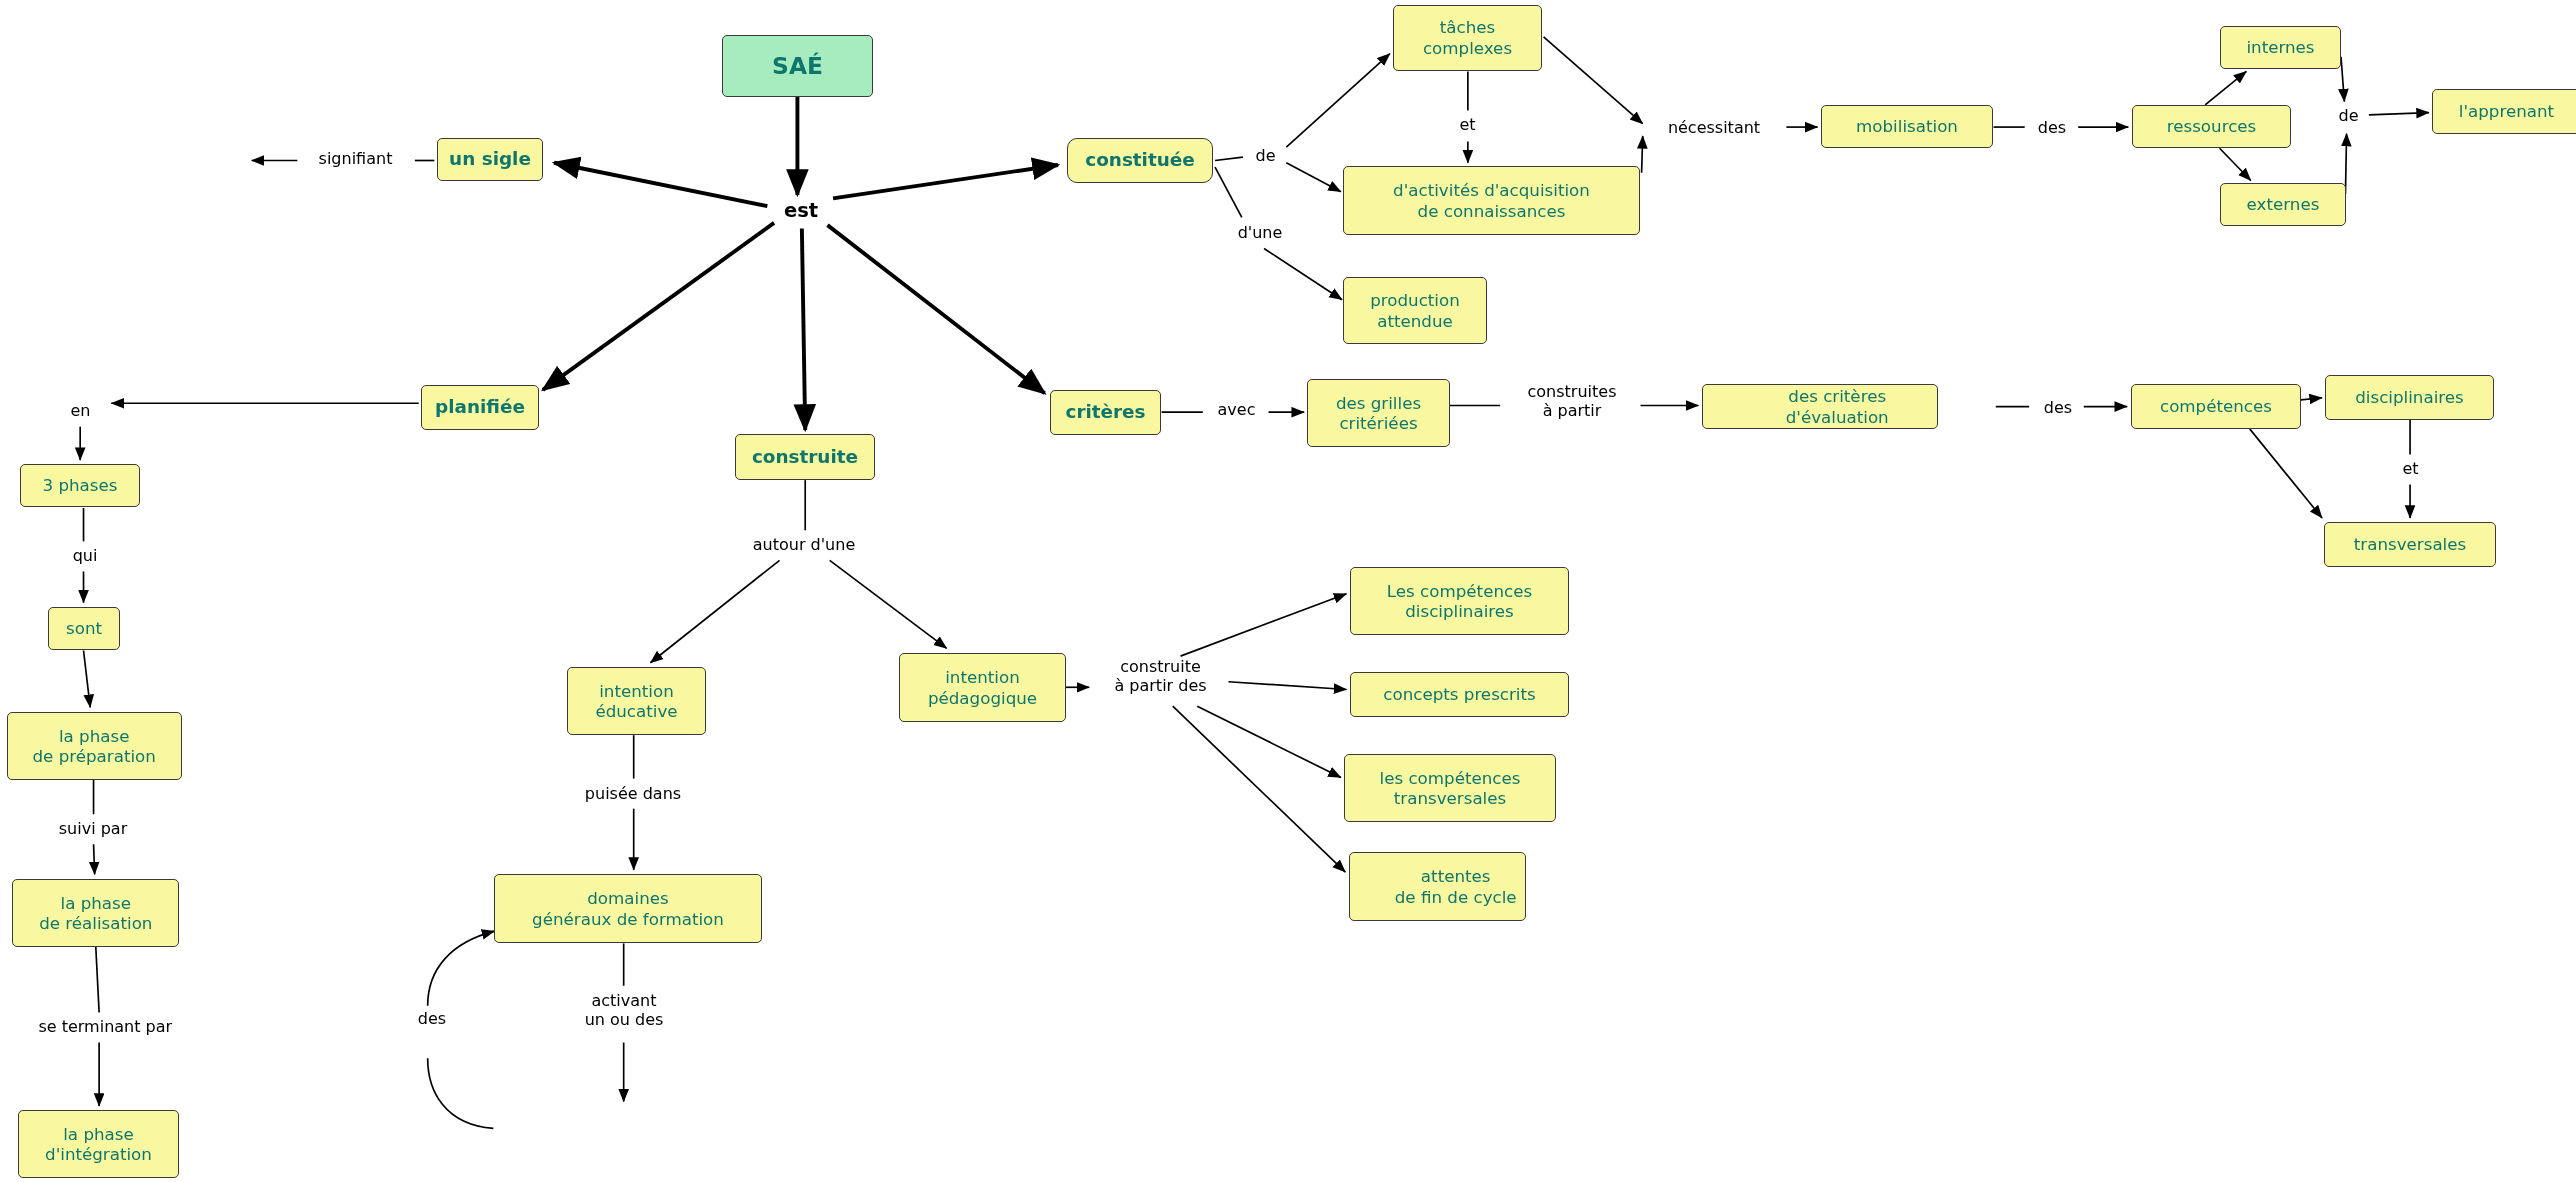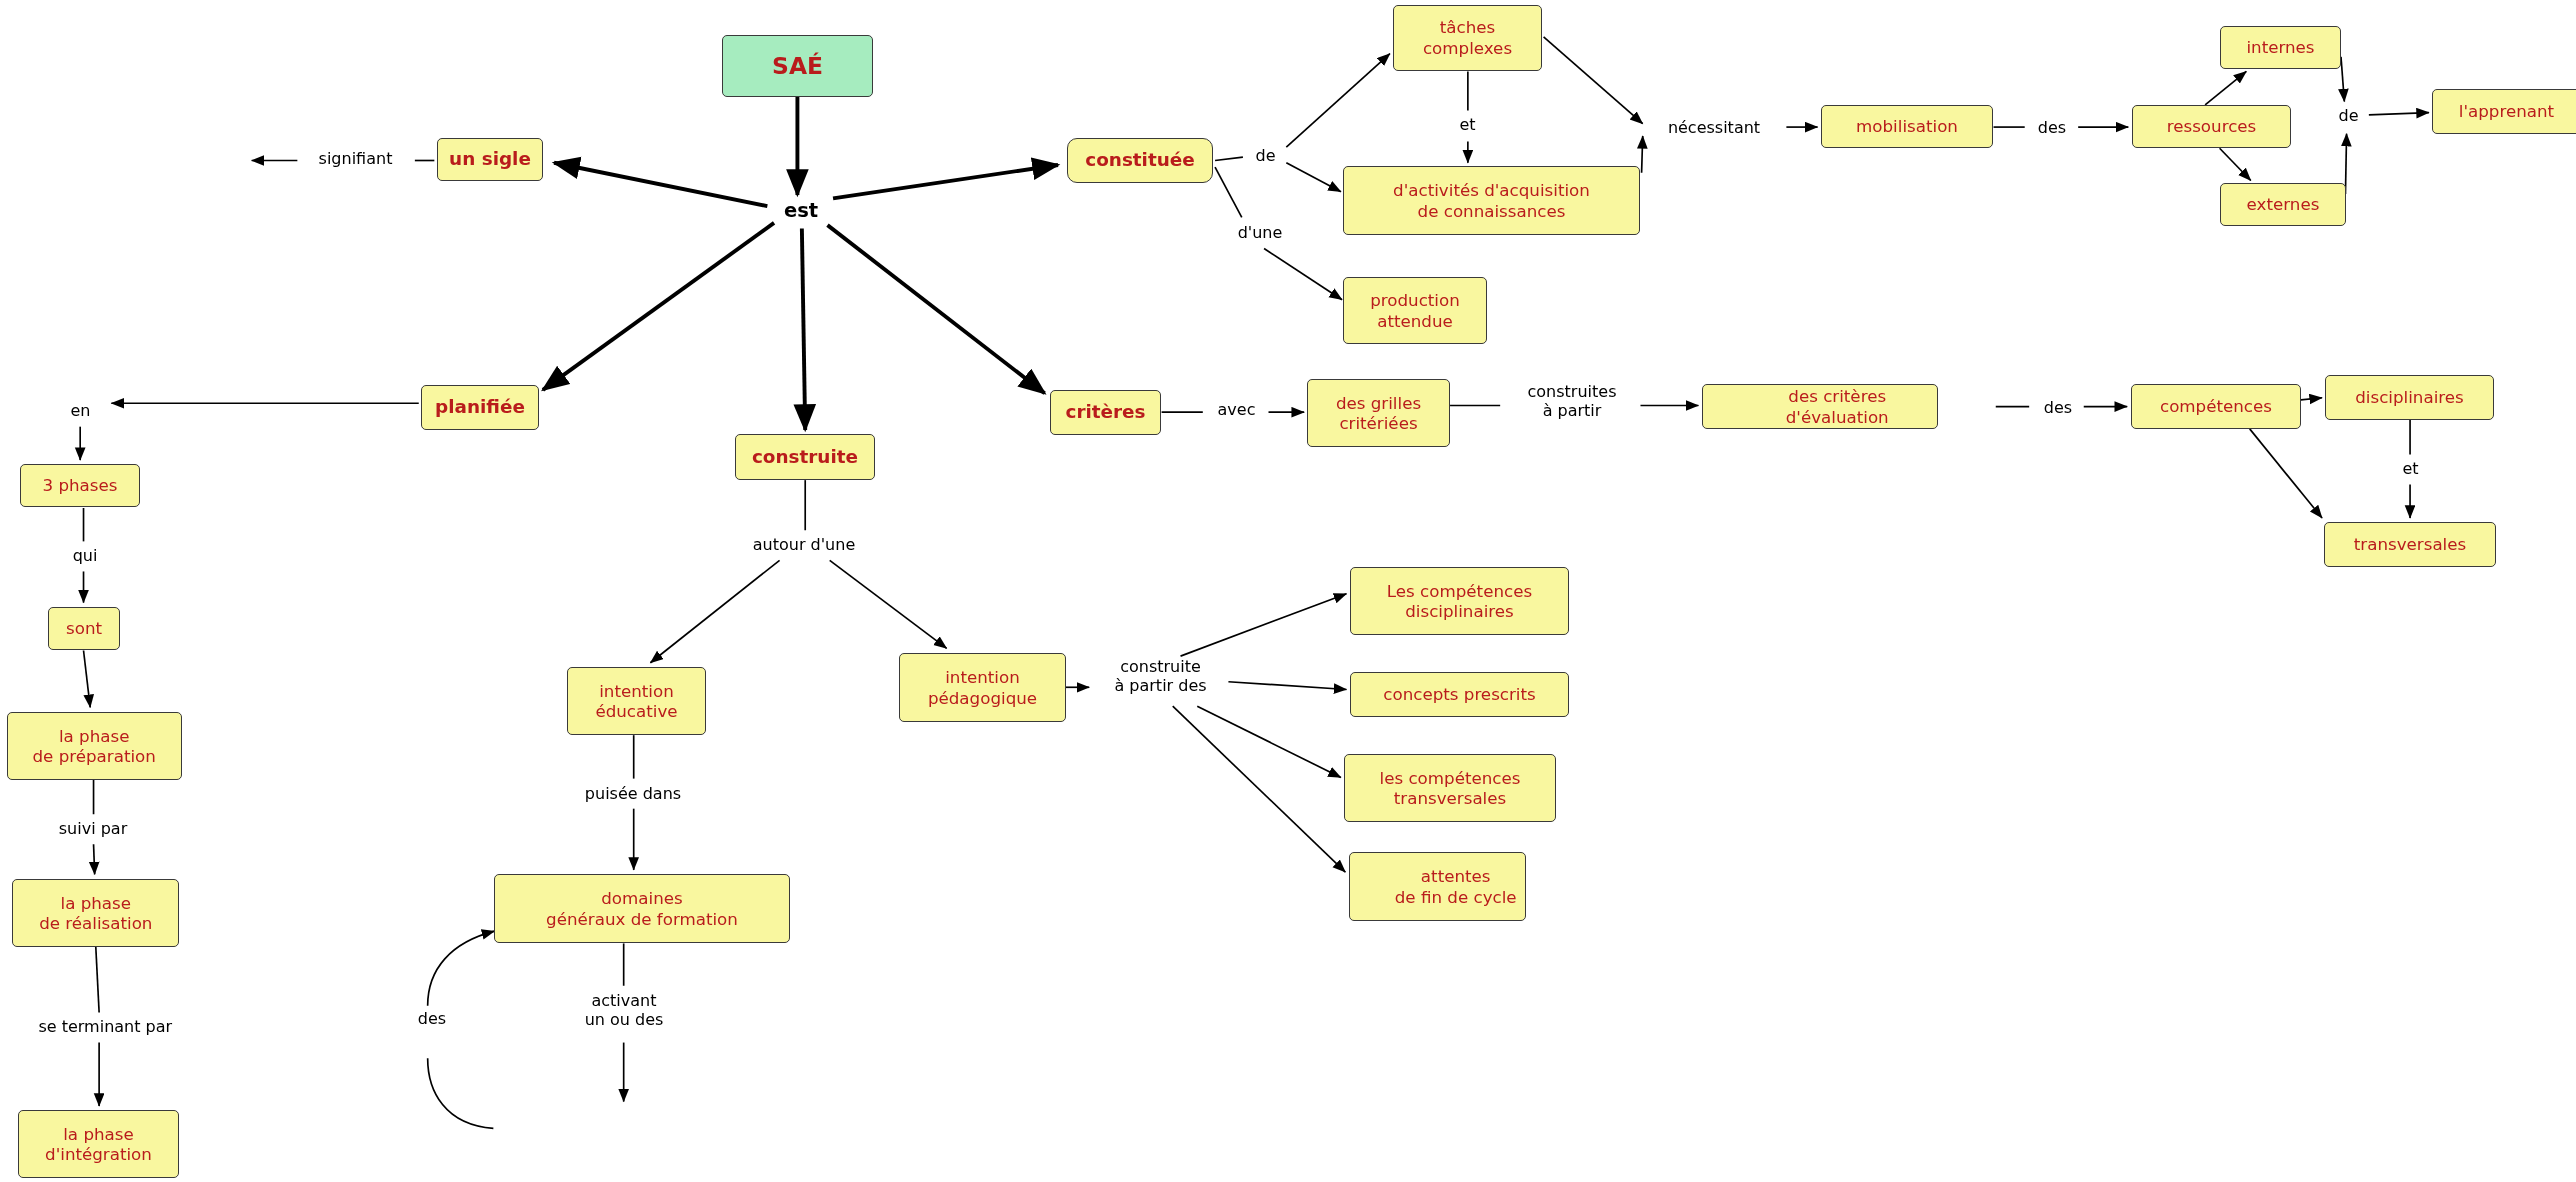--- a/index.html
+++ b/index.html
@@ -26,21 +26,21 @@
   .node {
     position: absolute;
     box-sizing: border-box;
     background: #f9f79f;
     border: 0.9px solid #3a3a3a;
     border-radius: 5px;
     display: flex;
     align-items: center;
     justify-content: center;
     text-align: center;
-    color: #b91c1c;
+    color: #0f766e;
     font-size: 16.7px;
     line-height: 1.22;
     padding: 2.2px 5.6px;
     white-space: pre-line;
   }
   .node.root {
     background: #a6ecbf;
     font-weight: bold;
     font-size: 23.4px;
     border-width: 1.1px;
@@ -207,21 +207,21 @@
   <div class="node" style="left:48px;top:607px;width:72px;height:43px;">sont</div>
   <div class="node" style="left:6.7px;top:712px;width:175px;height:68px;">la phase
 de préparation</div>
   <div class="node" style="left:12.3px;top:879px;width:167px;height:68px;">la phase
 de réalisation</div>
   <div class="node" style="left:18px;top:1110px;width:161px;height:68px;">la phase
 d'intégration</div>
   <div class="node bold" style="left:735px;top:434px;width:140px;height:46px;">construite</div>
   <div class="node" style="left:567px;top:667px;width:139px;height:68px;">intention
 éducative</div>
-  <div class="node" style="left:494px;top:874px;width:296px;height:69px;">domaines
+  <div class="node" style="left:494px;top:874px;width:268px;height:69px;">domaines
 généraux de formation</div>
   <div class="node" style="left:899px;top:653px;width:167px;height:69px;">intention
 pédagogique</div>
   <div class="node" style="left:1350px;top:567px;width:219px;height:68px;">Les compétences
 disciplinaires</div>
   <div class="node" style="left:1350px;top:672px;width:219px;height:45px;">concepts prescrits</div>
   <div class="node" style="left:1344px;top:754px;width:212px;height:68px;">les compétences
 transversales</div>
   <div class="node" style="left:1349px;top:852px;width:177px;height:69px;padding-left:42px;">attentes
 de fin de cycle</div>

